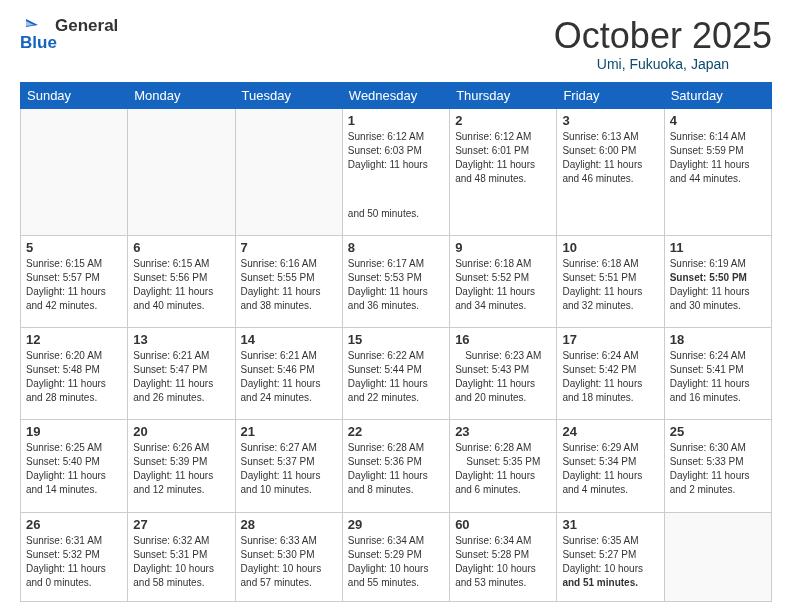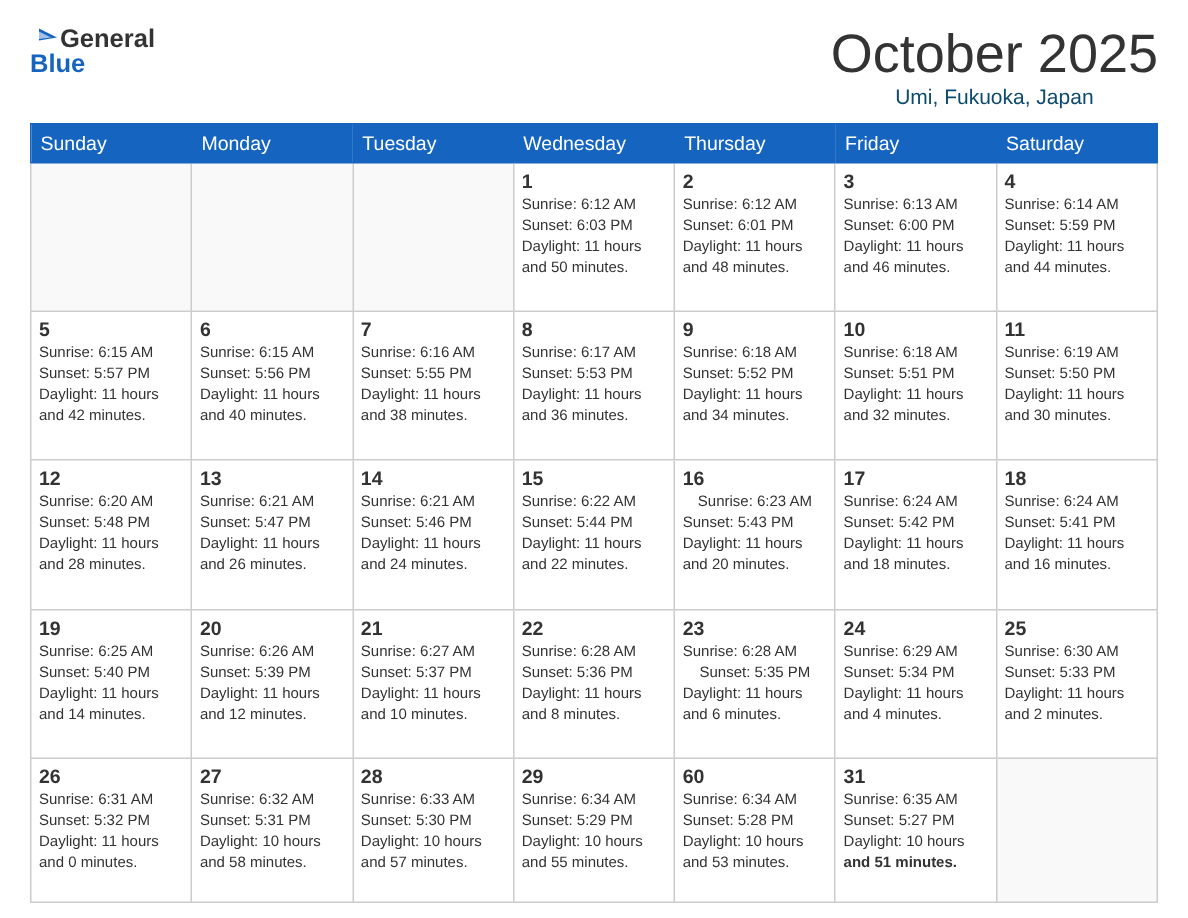--- a/index.html
+++ b/index.html
@@ -82,21 +82,21 @@
       height: 78px;
     }
   </style>
 </head>
 <body>
 
 <div class="page">
   <div class="header">
     <div class="logo">
   <div style="display:flex;flex-direction:column;align-items:flex-start;">
-    <div style="display:flex;align-items:center;gap:2px;">
+    <div style="display:flex;align-items:center;gap:17px;">
       <svg width="18" height="18" viewBox="0 0 18 18">
         <polygon points="6,2 18,8 6,10" fill="#1565c0"></polygon>
         <polygon points="6,4 14,8 6,9" fill="#ffffff" opacity="0.6"></polygon>
       </svg>
       <span style="font-size:17px;font-weight:bold;color:#333;">General</span>
     </div>
     <span style="font-size:17px;font-weight:bold;color:#1565c0;margin-top:-3px;">Blue</span>
   </div>
 </div>
     <div class="title-block">
@@ -121,21 +121,21 @@
     <tr>
           <td class="empty-cell"></td>
           <td class="empty-cell"></td>
           <td class="empty-cell"></td>
           <td>
             <span class="day-num">1</span>
             <div class="cell-text">
               <span style="display: block;">Sunrise: 6:12 AM</span>
               <span style="display: block;">Sunset: 6:03 PM</span>
               <span style="display: block;">Daylight: 11 hours</span>
-              <span style="display: block;">and 50 minutes.</span>
+              <span style="display: block; margin-top: 35px;">and 50 minutes.</span>
             </div>
           </td>
           <td>
             <span class="day-num">2</span>
             <div class="cell-text">
               <span style="display: block;">Sunrise: 6:12 AM</span>
               <span style="display: block;">Sunset: 6:01 PM</span>
               <span style="display: block;">Daylight: 11 hours</span>
               <span style="display: block;">and 48 minutes.</span>
             </div>
@@ -211,21 +211,21 @@
               <span style="display: block;">Sunrise: 6:18 AM</span>
               <span style="display: block;">Sunset: 5:51 PM</span>
               <span style="display: block;">Daylight: 11 hours</span>
               <span style="display: block;">and 32 minutes.</span>
             </div>
           </td>
           <td>
             <span class="day-num">11</span>
             <div class="cell-text">
               <span style="display: block;">Sunrise: 6:19 AM</span>
-              <span style="display: block;">Sunset: 5:50 PM</span>
+              <span style="display: block; font-weight: bold;">Sunset: 5:50 PM</span>
               <span style="display: block;">Daylight: 11 hours</span>
               <span style="display: block;">and 30 minutes.</span>
             </div>
           </td>
         </tr>
         <tr>
           <td>
             <span class="day-num">12</span>
             <div class="cell-text">
               <span style="display: block;">Sunrise: 6:20 AM</span>

